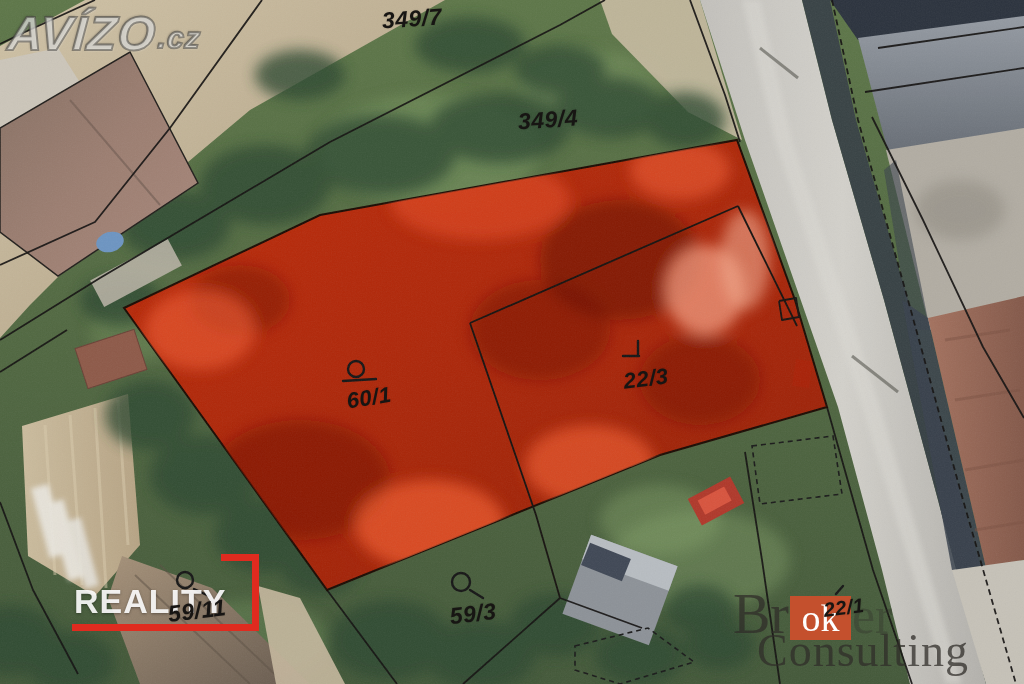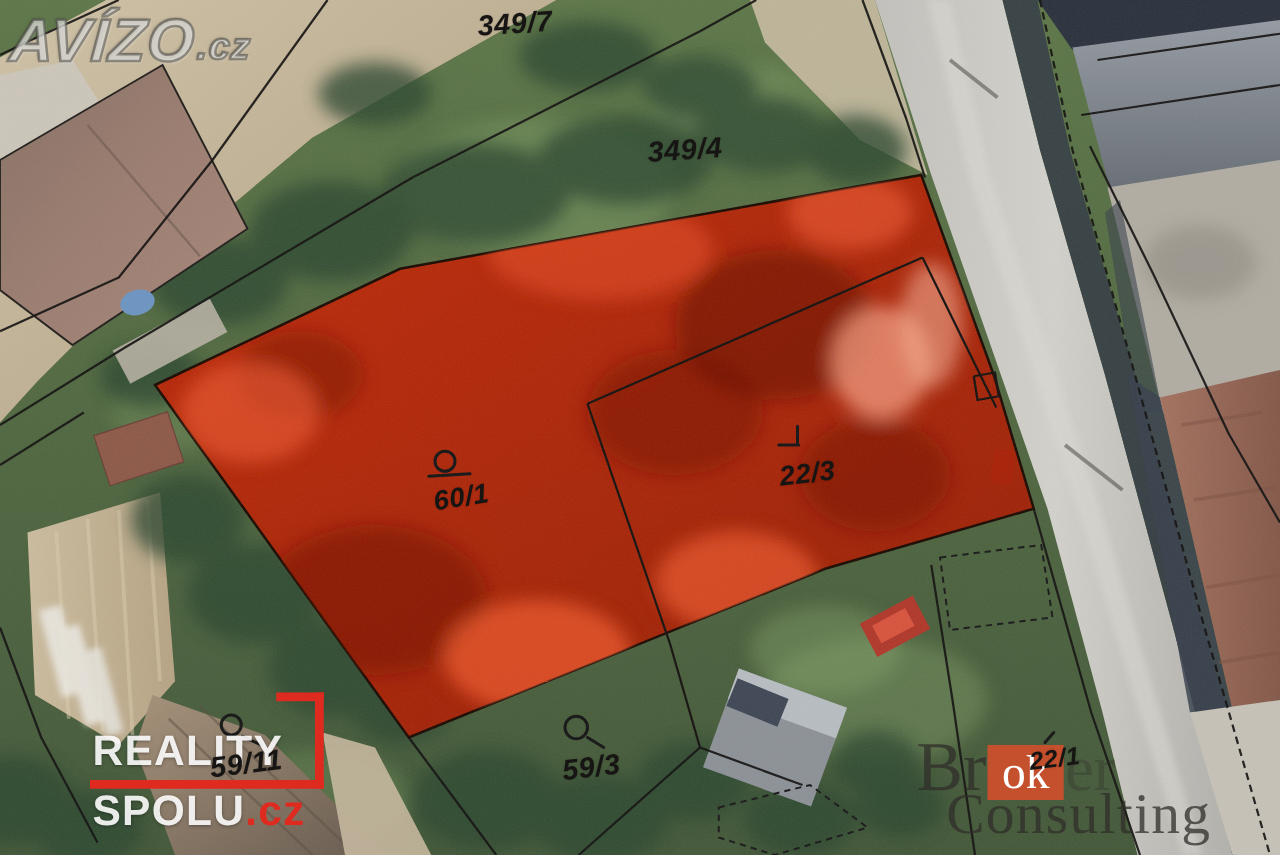--- a/index.html
+++ b/index.html
@@ -285,21 +285,20 @@
   <div class="plabel" style="left:473px;top:614px;font-size:23px;">59/3</div>
   <div class="plabel" style="left:844px;top:608px;font-size:20px;">22/1</div>
 
   <div class="avizo">
     <span class="main">AVÍZO</span><span class="cz">.cz</span>
   </div>
 
   <div class="rs">
     <div class="rs-frame"></div>
     <div class="rs-line1">REALITY</div>
-    <div class="rs-line2"><span>SPOLU</span><span class="rs-cz">.cz</span></div>
   </div>
 
   <div class="bc">
     <div class="bc-row1">
       <span class="bc-br">Br</span>
       <span class="bc-box">ok</span>
       <span class="bc-er">er</span>
     </div>
     <div class="bc-line2">Consulting</div>
   </div>

